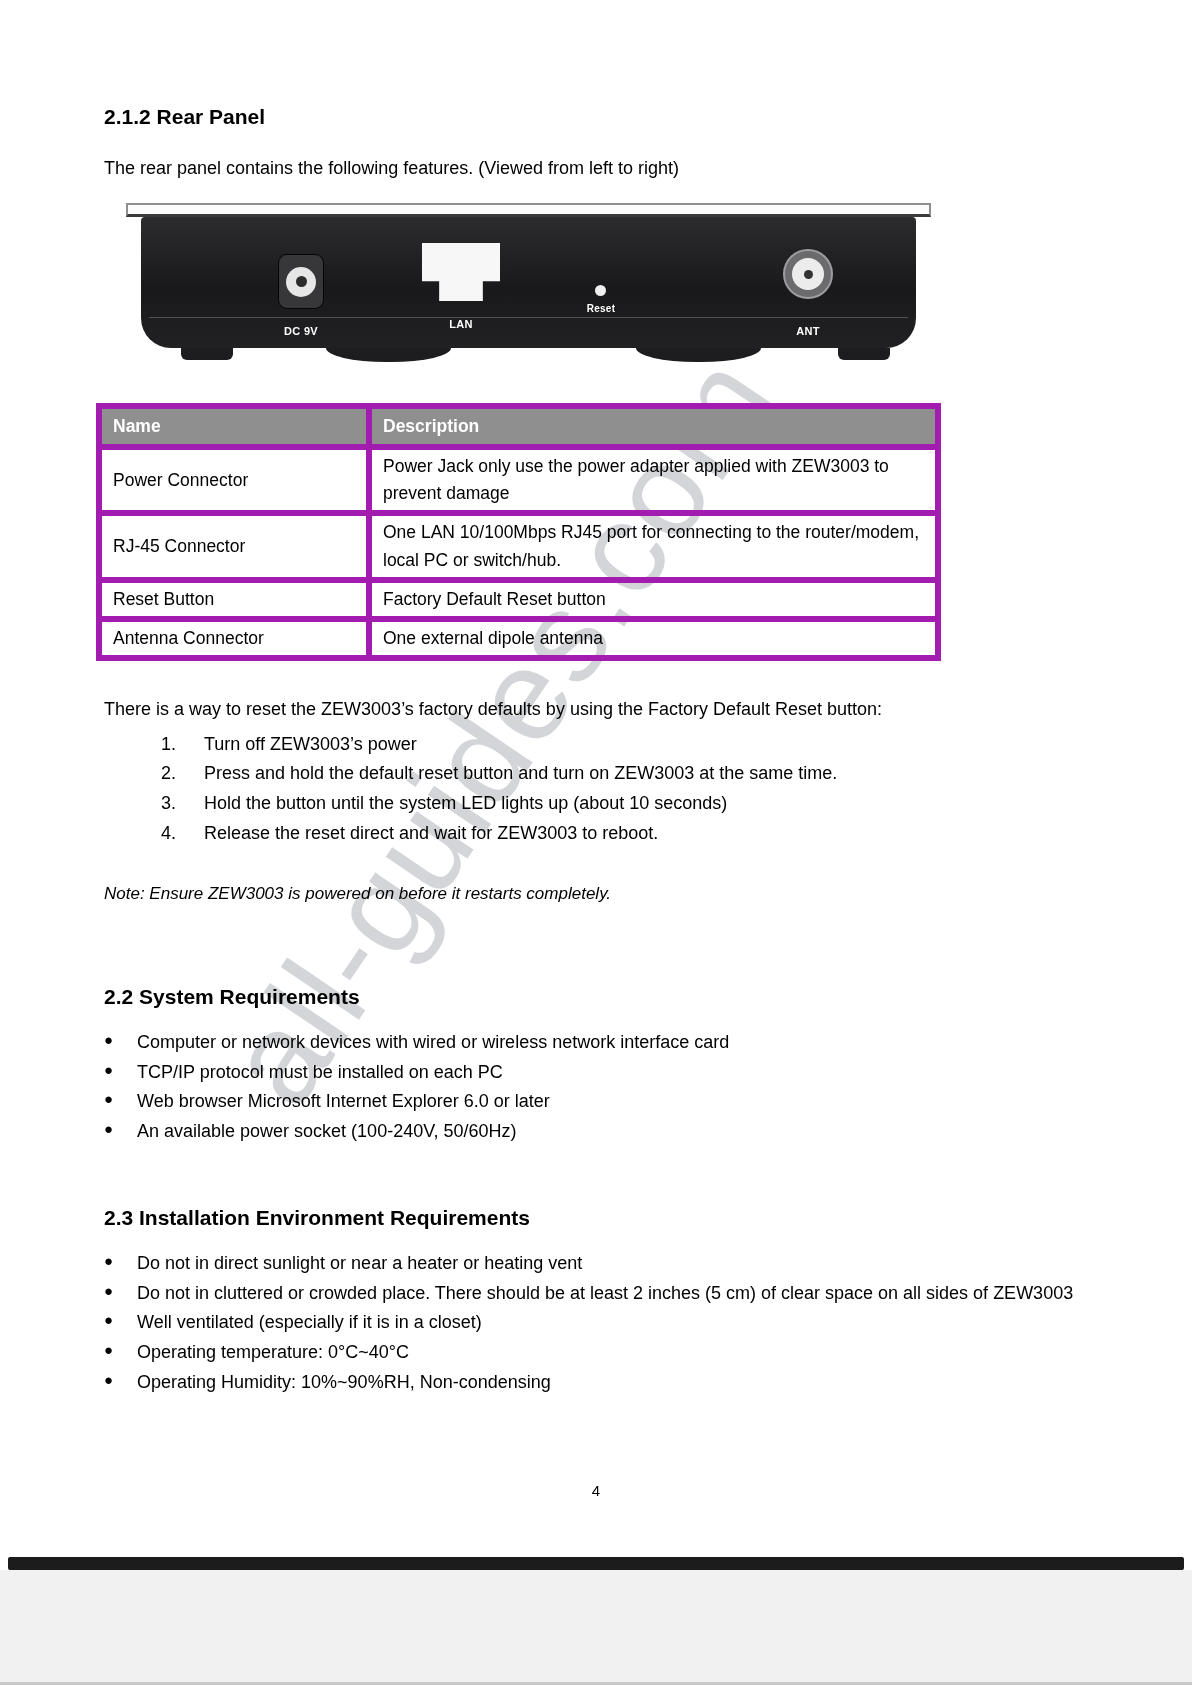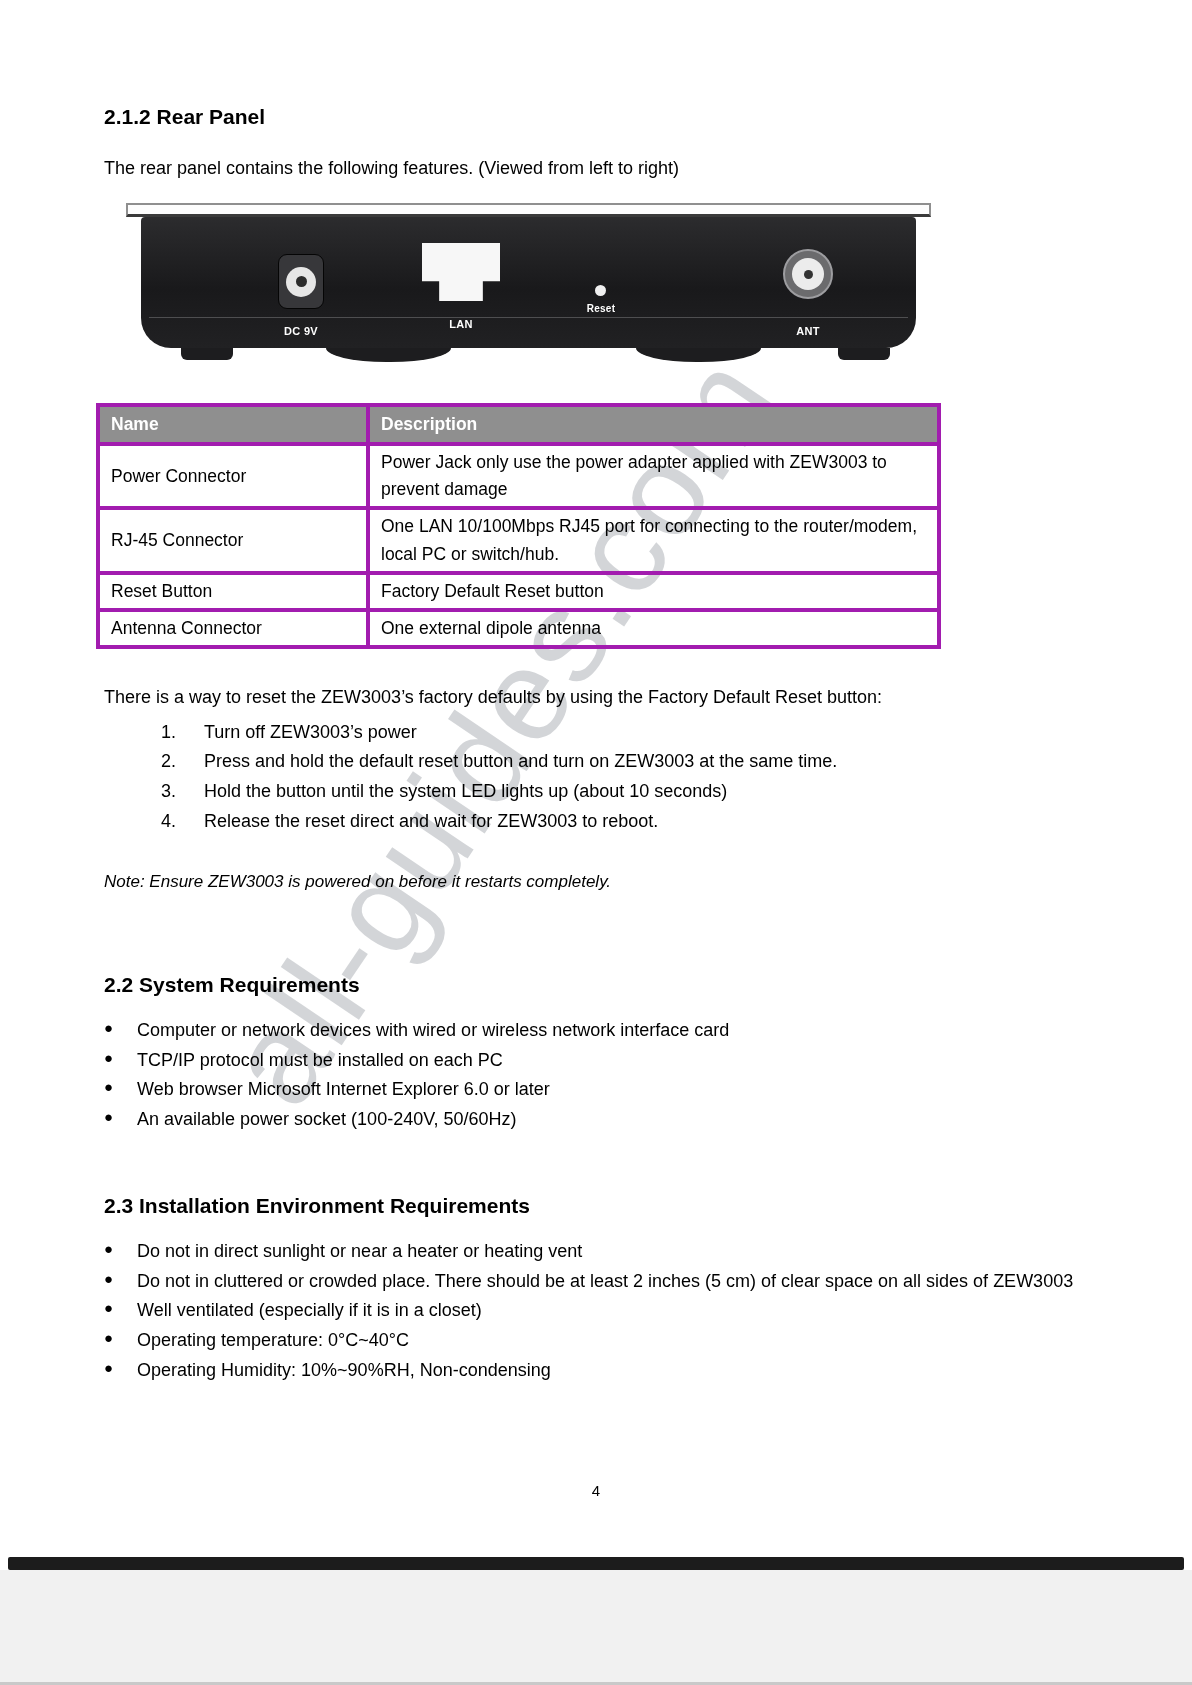--- a/index.html
+++ b/index.html
@@ -154,21 +154,21 @@
 
   
   table.features-table {
     border-collapse: collapse;
     width: 845px;
     margin: 40px 0 0 -8px;
     font-size: 17.5px;
   }
   table.features-table th,
   table.features-table td {
-    border: 4px solid #a21caf;
+    border: 6px solid #a21caf;
     text-align: left;
     vertical-align: middle;
     padding: 3px 11px;
     line-height: 1.55;
   }
   table.features-table th {
     background: #8f8f8f;
     color: #ffffff;
     font-weight: bold;
     padding: 4px 11px;

